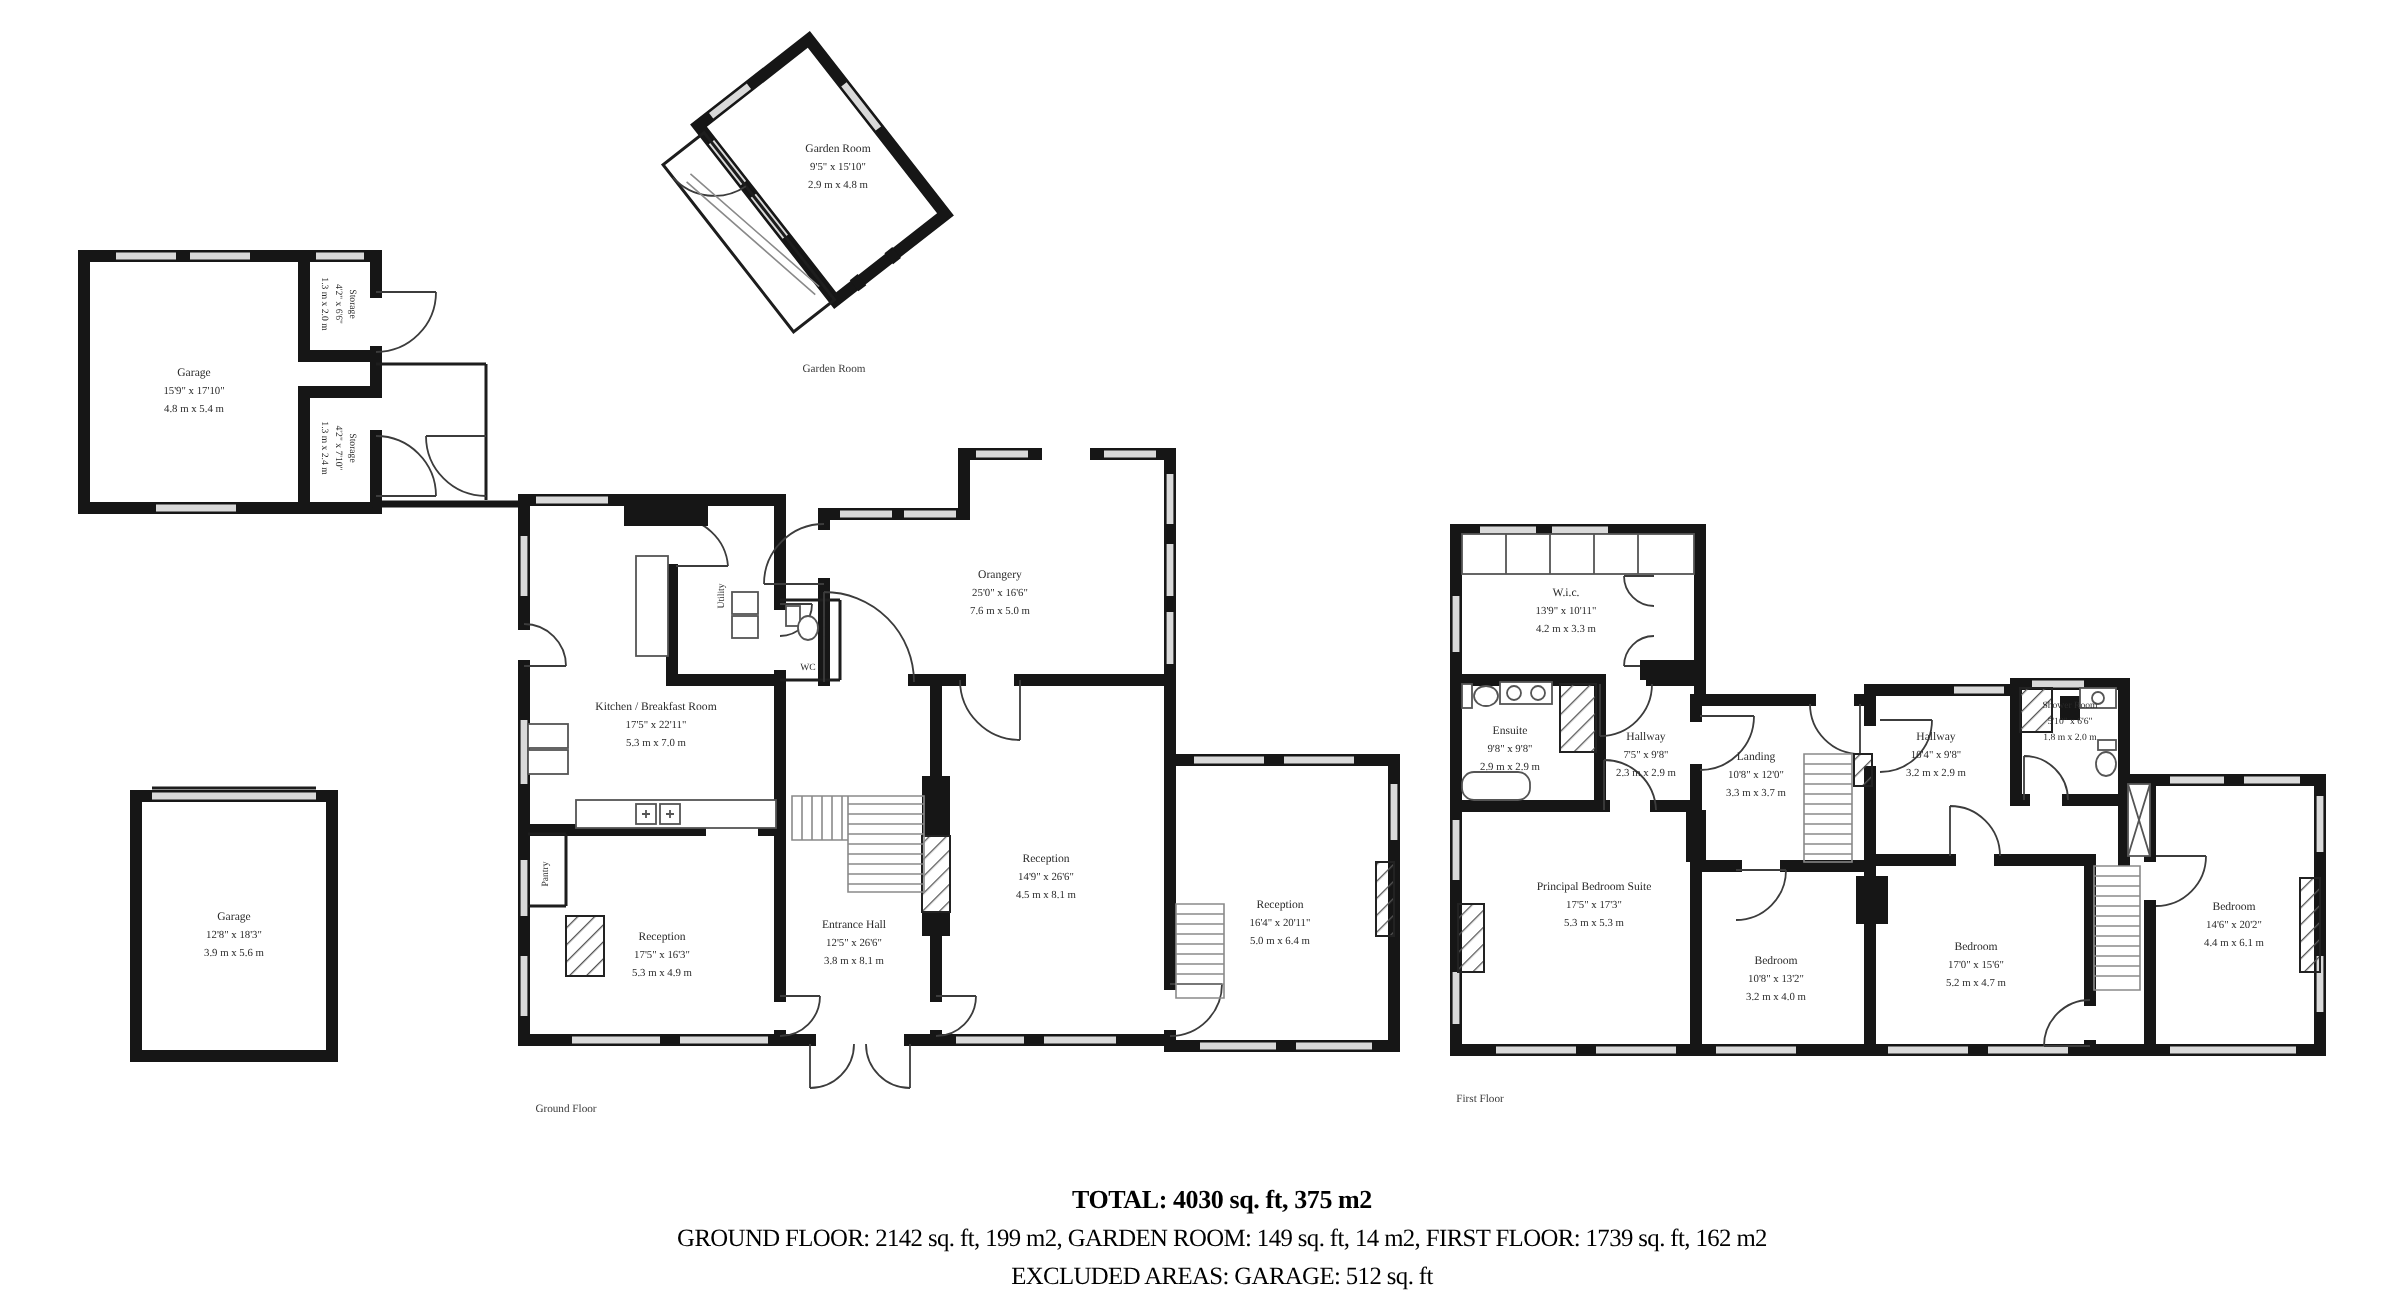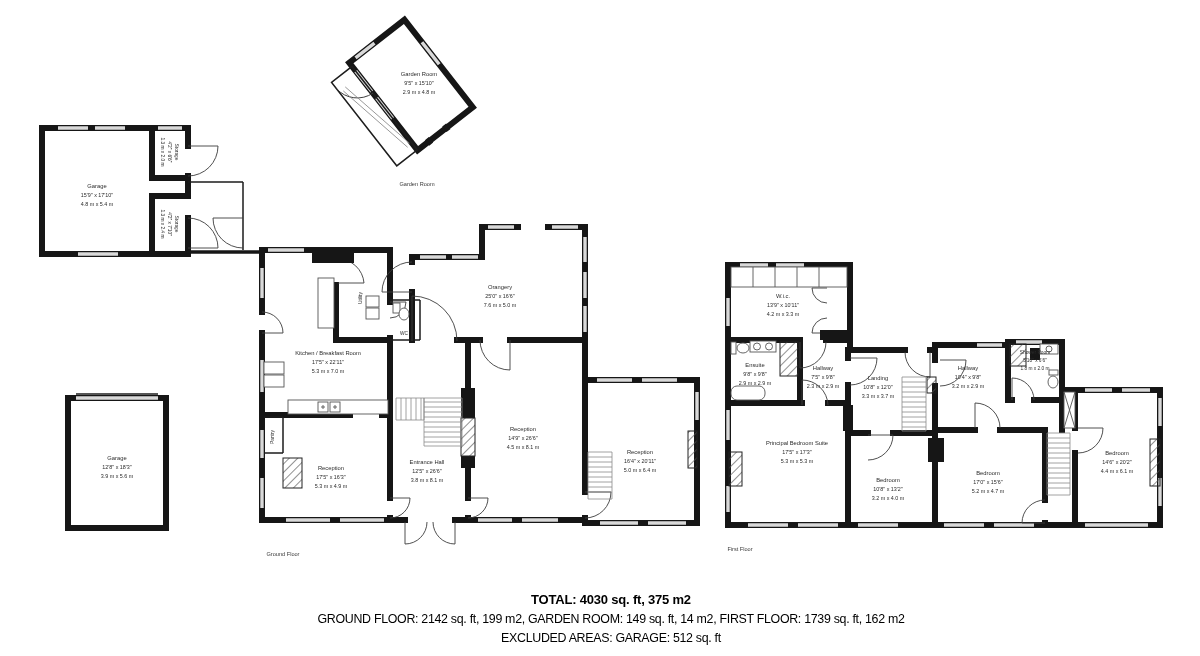--- a/index.html
+++ b/index.html
@@ -1,17 +1,17 @@
 <!DOCTYPE html>
 <html><head>
 <meta charset="utf-8">
 <style>
   html,body{margin:0;padding:0;background:#ffffff;}
   #stage{position:relative;width:1200px;height:656px;background:#ffffff;overflow:hidden;
-         font-family:Liberation Sans, sans-serif;}
+         font-family:Liberation Serif, serif;}
   svg text{text-anchor:middle;}
   .w   {fill:none;stroke:#161616;stroke-width:6;stroke-linecap:square;}
   .w4  {fill:none;stroke:#161616;stroke-width:3.5;stroke-linecap:square;}
   .p   {fill:none;stroke:#1d1d1d;stroke-width:1.5;}
   .win {fill:none;stroke:#d9d9d9;stroke-width:3.4;stroke-linecap:butt;}
   .door{fill:none;stroke:#3c3c3c;stroke-width:0.9;}
   .stair{fill:none;stroke:#8a8a8a;stroke-width:0.8;}
   .fix {fill:#ffffff;stroke:#555;stroke-width:0.9;}
   .blk {fill:#161616;stroke:none;}
   .hatchbox{fill:url(#hatch);stroke:#222;stroke-width:1;}

